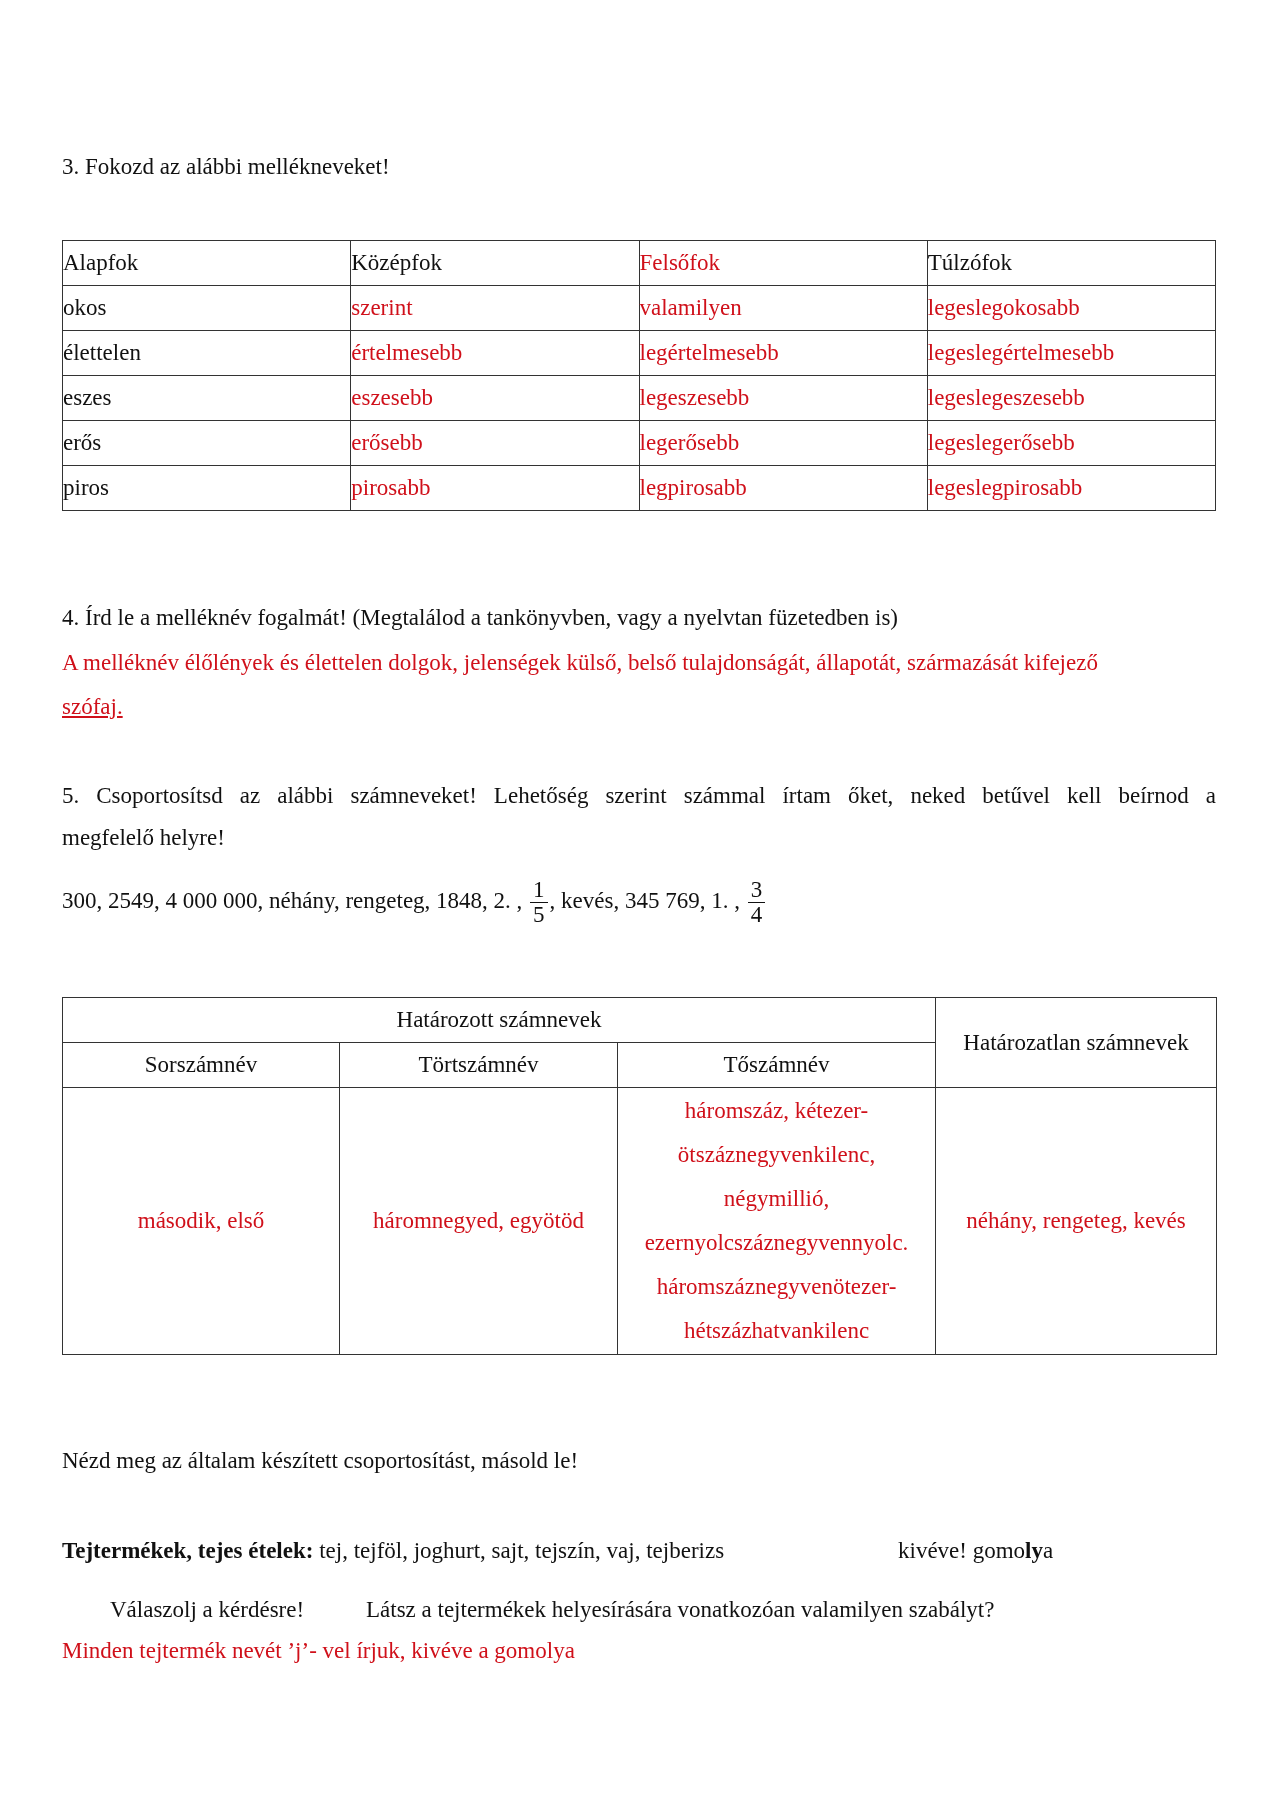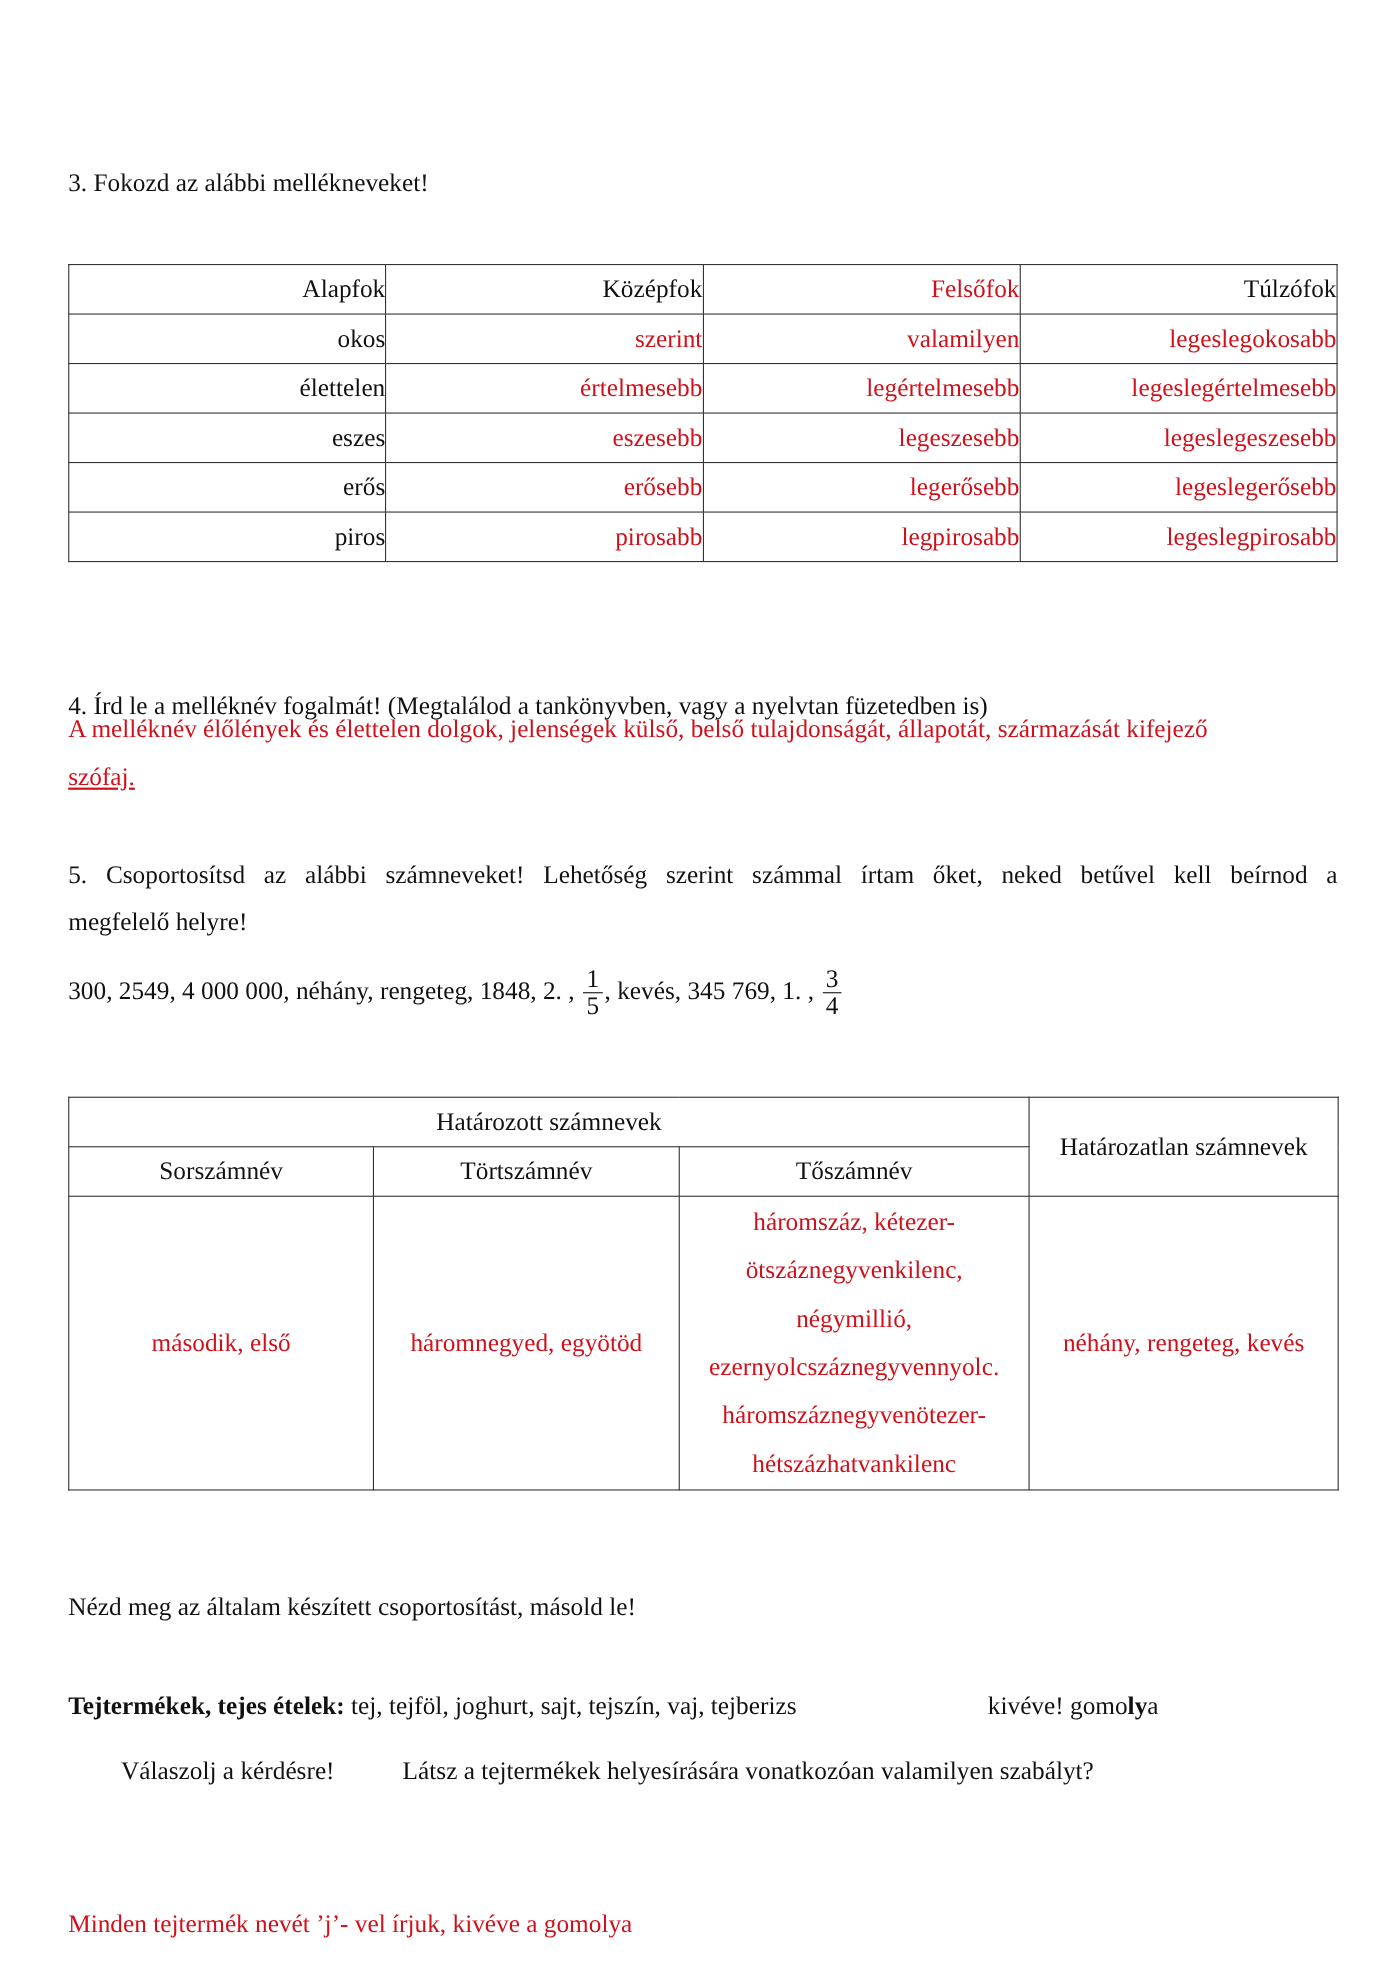--- a/index.html
+++ b/index.html
@@ -10,21 +10,21 @@
   }
   .abs { position: absolute; }
   .red { color: #d0101a; text-align: right; }
   .line { white-space: nowrap; line-height: 30px; }
 
   table.grade {
     position: absolute; left: 62px; top: 240px; width: 1154px;
     border-collapse: collapse; table-layout: fixed;
   }
   table.grade td {
-    border: 1.5px solid #333; height: 44px; padding: 0; text-align: right;
+    border: 1.5px solid #333; height: 44px; padding: 0; text-align: left;
     vertical-align: middle; font-size: 23px; line-height: 28px; font-family: Liberation Serif, serif;
   }
 
   table.num {
     position: absolute; left: 62px; top: 997px; width: 1154px;
     border-collapse: collapse; table-layout: fixed; padding-left: 48px;
   }
   table.num td {
     border: 1.5px solid #333; padding: 0; text-align: center;
     vertical-align: middle; font-size: 23px;
@@ -77,21 +77,21 @@
   </tr>
   <tr>
     <td>piros</td>
     <td class="red">pirosabb</td>
     <td class="red">legpirosabb</td>
     <td class="red">legeslegpirosabb</td>
   </tr>
 </tbody>
   </table>
 
-<div class="abs line" style="left:62px; top:603px;margin-top:24px;">4. Írd le a melléknév fogalmát! (Megtalálod a tankönyvben, vagy a nyelvtan füzetedben is)</div>
+<div class="abs line" style="left:62px; top:603px;">4. Írd le a melléknév fogalmát! (Megtalálod a tankönyvben, vagy a nyelvtan füzetedben is)</div>
 <div class="abs line red" style="left:62px; top:648px;">A melléknév élőlények és élettelen dolgok, jelenségek külső, belső tulajdonságát, állapotát, származását kifejező</div>
 <div class="abs line red" style="left:62px; top:692px;text-decoration:underline;">szófaj.</div>
 
 <div class="abs para" style="left:62px; top:773px; text-align-last: justify;">5. Csoportosítsd az alábbi számneveket! Lehetőség szerint számmal írtam őket, neked betűvel kell beírnod a</div>
 <div class="abs line" style="left:62px; top:823px;">megfelelő helyre!</div>
 
 <div class="abs line" style="left:62px; top:873px; line-height:56px;">
   <span>300, 2549, 4 000 000, néhány, rengeteg, 1848, 2. ,</span>
   <span class="frac">
     <span class="num-top">1</span>
@@ -140,13 +140,13 @@
 
 <div class="abs line" style="left:62px; top:1536px;">
   <b class="bold">Tejtermékek, tejes ételek:</b>
   <span>tej, tejföl, joghurt, sajt, tejszín, vaj, tejberizs</span>
 </div>
 <div class="abs line" style="left:898px; top:1536px;"><span>kivéve! gomo</span><b class="bold">ly</b><span>a</span></div>
 
 <div class="abs line" style="left:62px; top:1595px;margin-left:48px;">Válaszolj a kérdésre!</div>
 <div class="abs line" style="left:366px; top:1595px;">Látsz a tejtermékek helyesírására vonatkozóan valamilyen szabályt?</div>
 
-<div class="abs line red" style="left:62px; top:1734px;">Minden tejtermék nevét ’j’- vel írjuk, kivéve a gomolya</div>
+<div class="abs line red" style="left:62px; top:1636px;">Minden tejtermék nevét ’j’- vel írjuk, kivéve a gomolya</div>
 
 </body></html>

